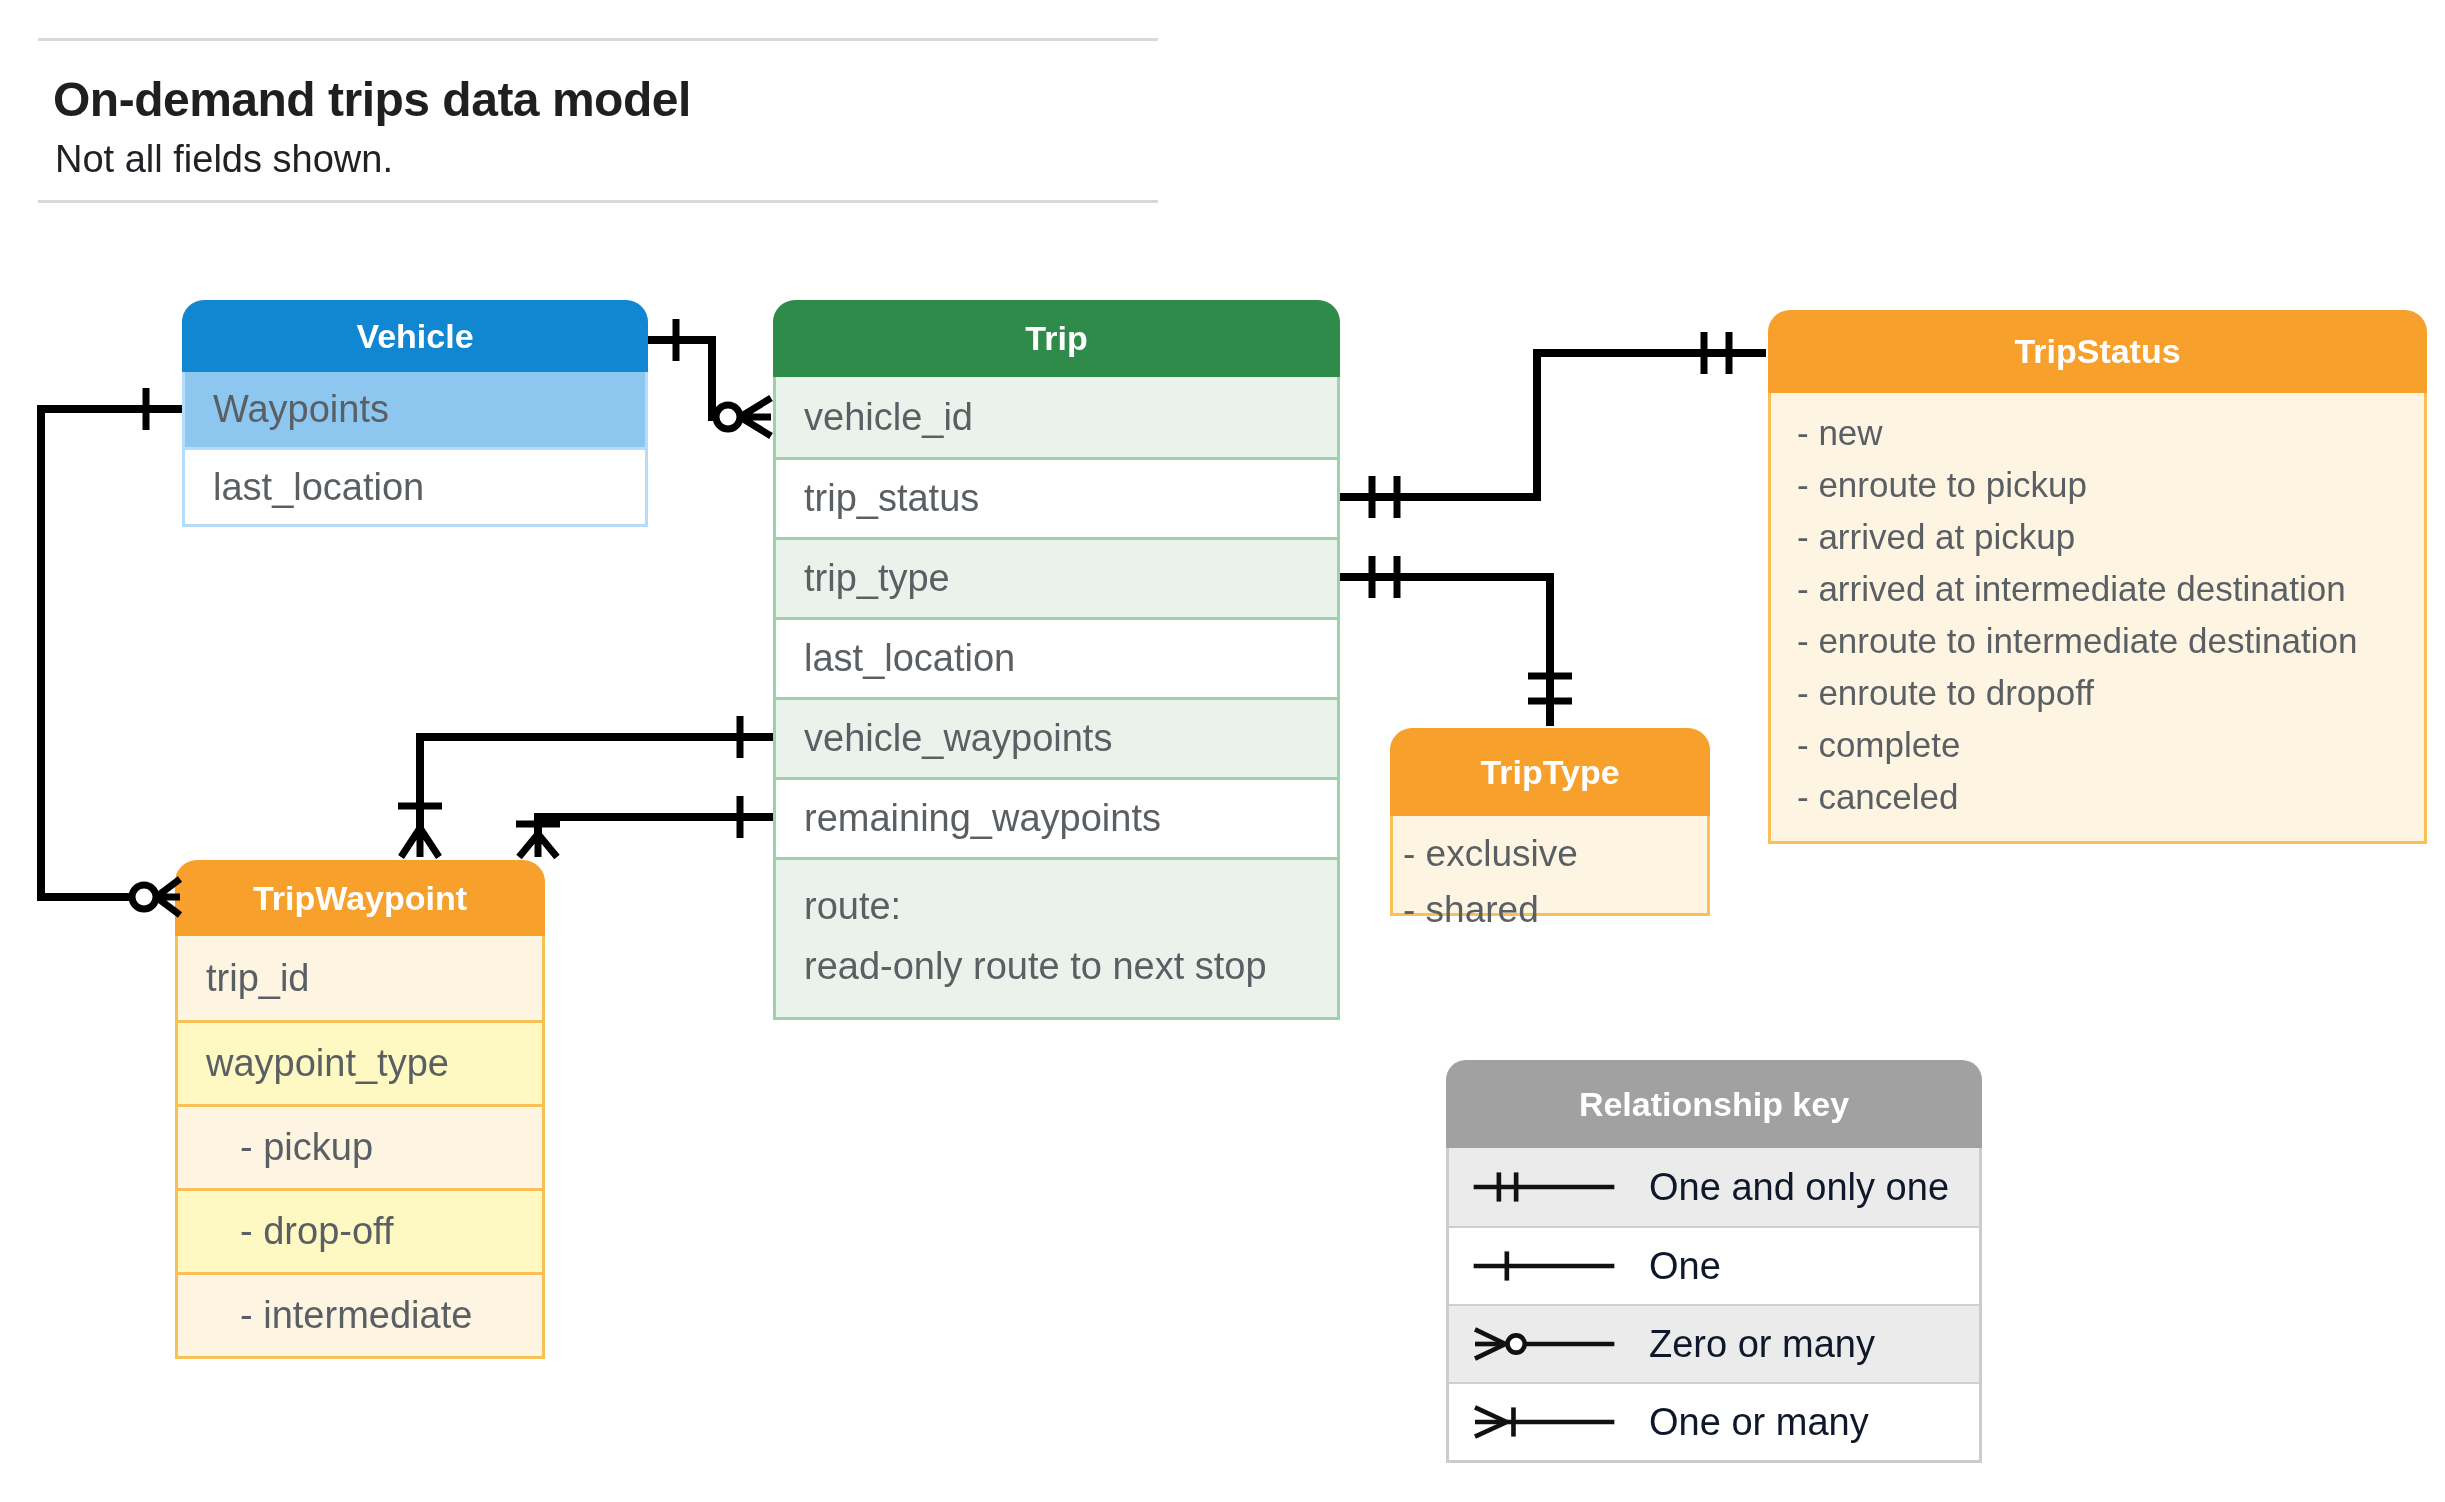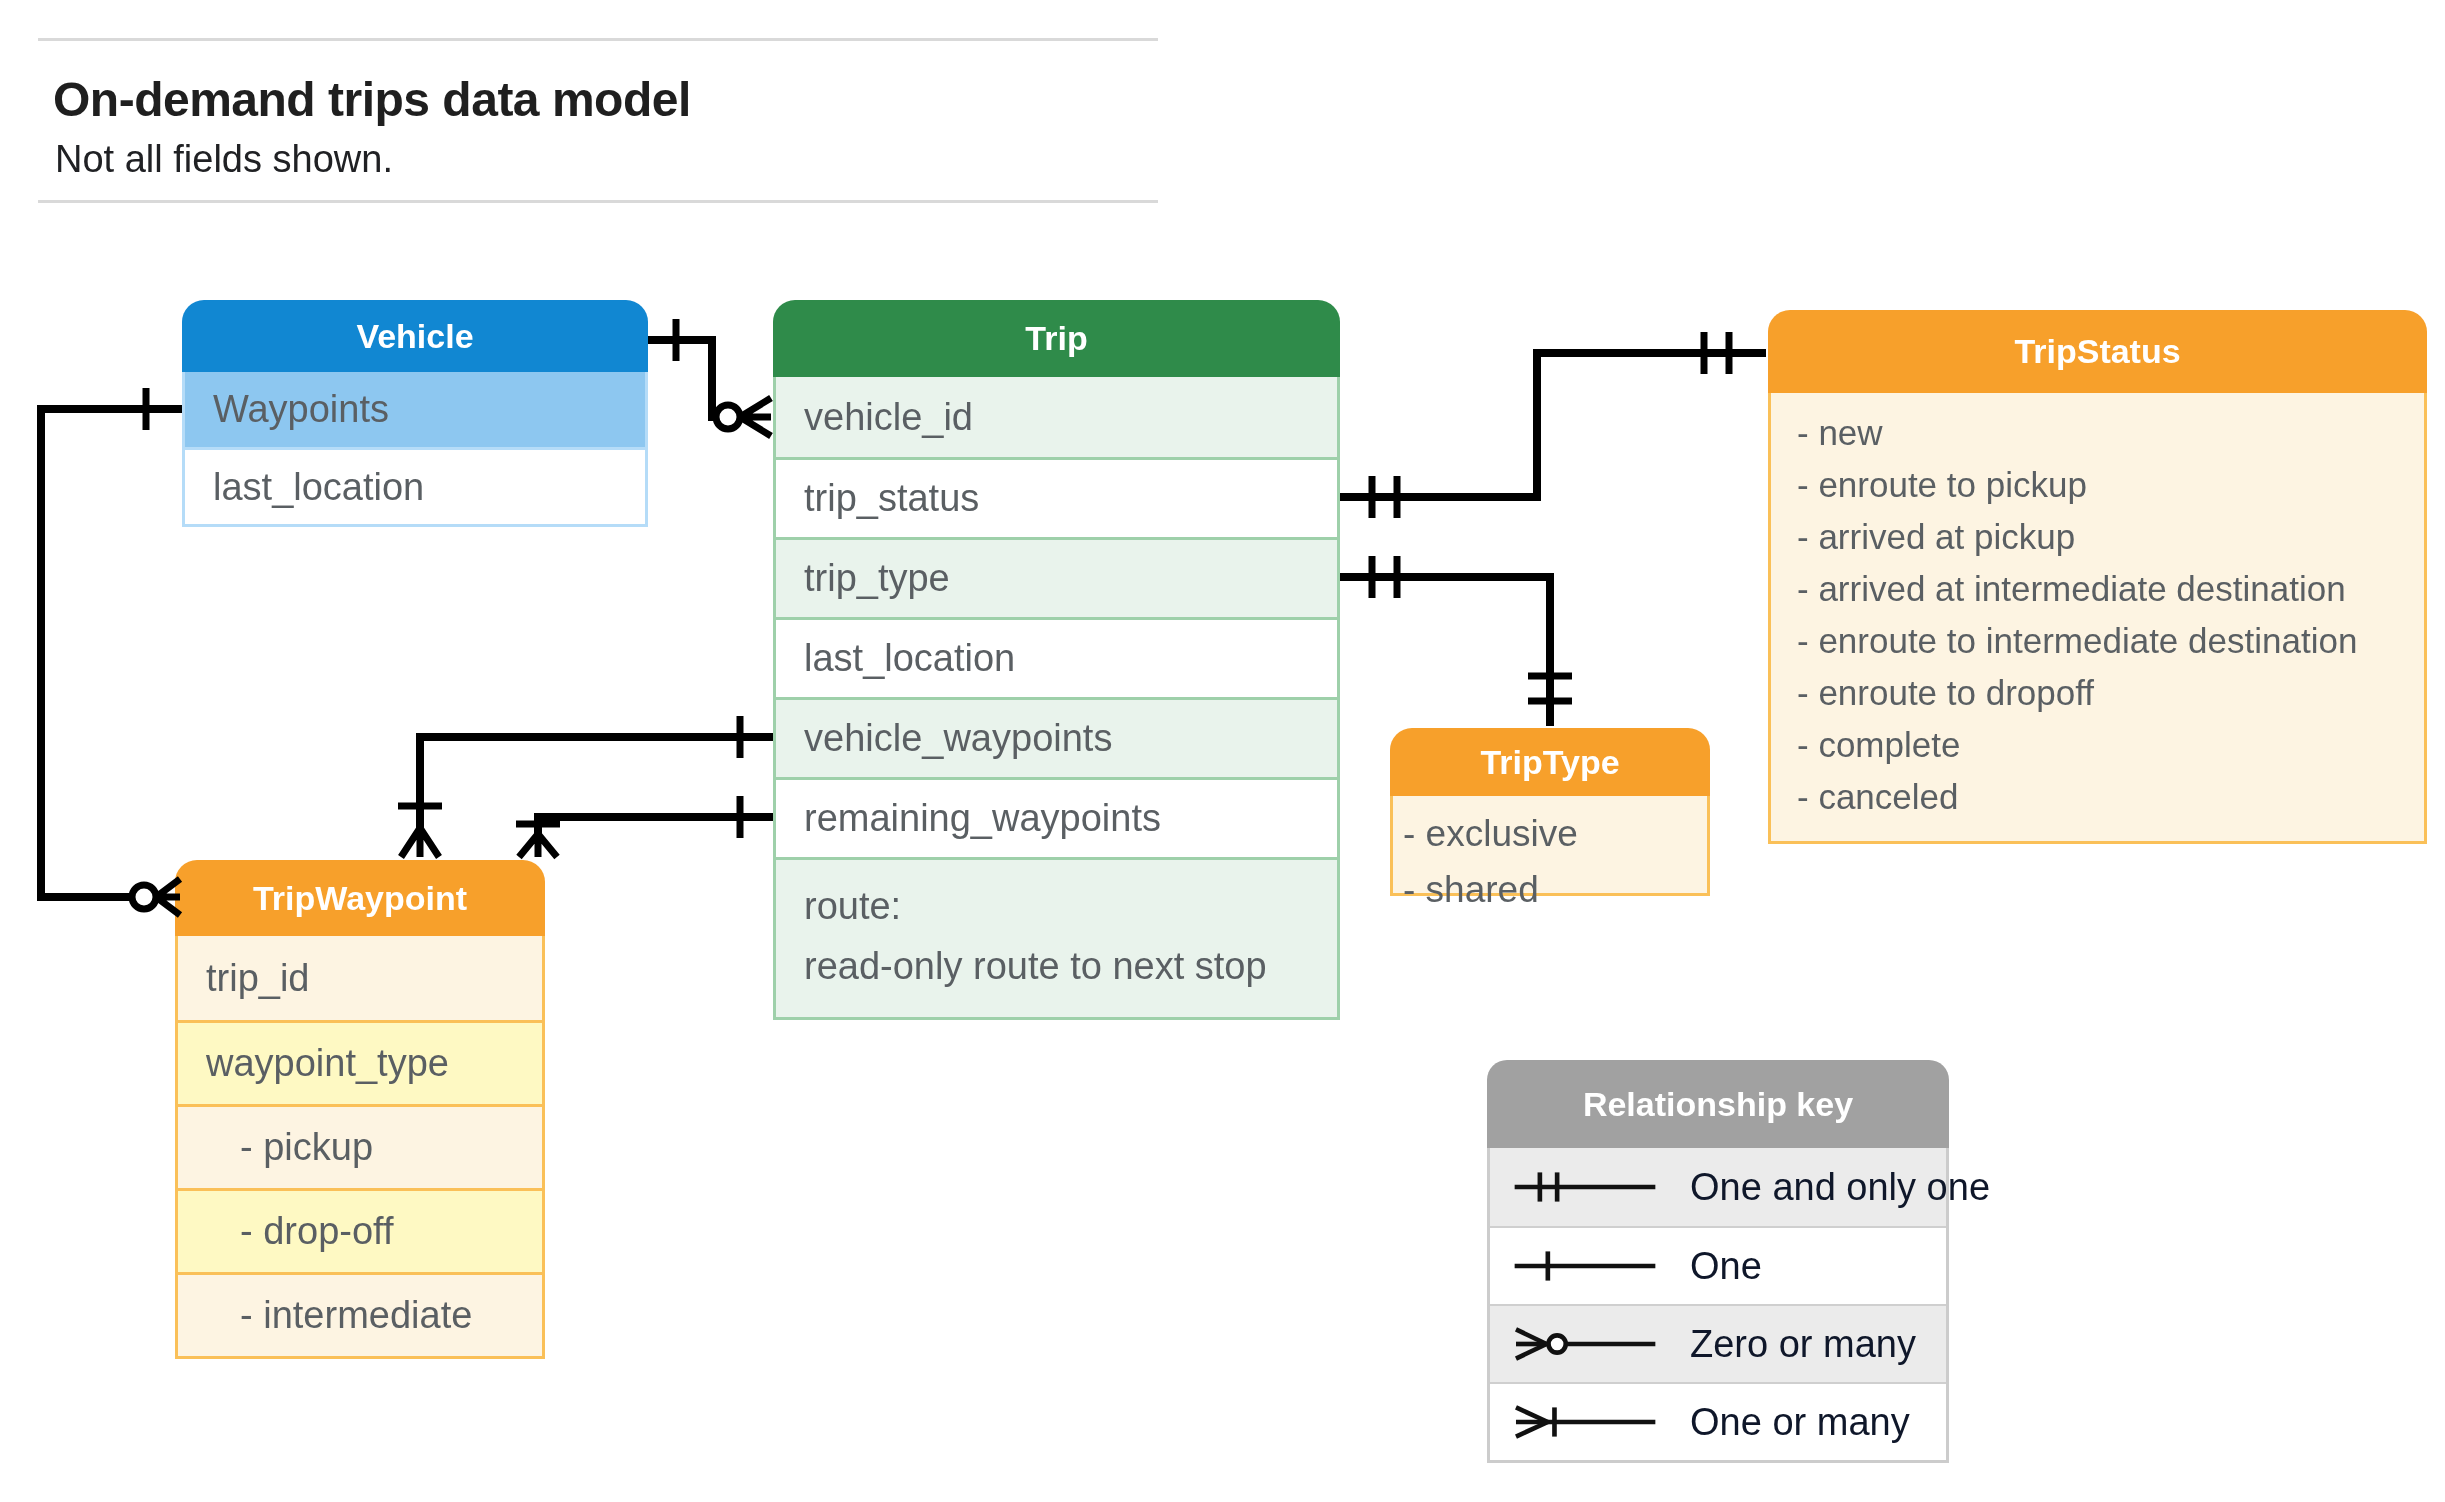--- a/index.html
+++ b/index.html
@@ -35,33 +35,33 @@
   .trip .row-route{display:block;height:160px;padding-top:16px;background:#e9f3ec;border-top:3px solid #9ed0aa;box-sizing:border-box;}
   .trip .row-route div{font-size:38px;color:#5a5f63;line-height:60px;padding-left:28px;}
 
   
   .tripstatus{left:1768px;top:310px;width:659px;}
   .tripstatus .ehead{height:83px;background:#f7a02b;}
   .tripstatus .ebody{height:451px;border-color:#fac058;background:#fdf4e2;padding:14px 20px 0 26px;}
   .enum-line{font-size:35px;color:#5a5f63;line-height:52px;white-space:nowrap;}
 
   .triptype{left:1390px;top:728px;width:320px;}
-  .triptype .ehead{height:68px;background:#f7a02b;}
+  .triptype .ehead{height:88px;background:#f7a02b;}
   .triptype .ebody{height:100px;border-color:#fac058;background:#fdf4e2;padding:10px 0 0 10px;}
   .triptype .enum-line{font-size:37px;line-height:56px;}
 
   .tripwaypoint{left:175px;top:860px;width:370px;}
   .tripwaypoint .ehead{height:76px;background:#f7a02b;}
   .tripwaypoint .ebody{border-color:#fac058;background:#fef9c3;}
   .tripwaypoint .row{height:84px;border-color:#fac058;}
   .tripwaypoint .row.shaded{background:#fdf4e2;}
   .tripwaypoint .row.value{padding-left:62px;}
 
   
-  .key{left:1487px;top:1060px;width:462px;}
+  .key{left:1446px;top:1060px;width:536px;}
   .key .ehead{height:88px;background:#a1a1a1;border-radius:20px 20px 0 0;}
   .key .ebody{border-color:#cccccc;background:#ffffff;}
   .key .krow{display:flex;align-items:center;height:78px;box-sizing:border-box;}
   .key .krow + .krow{border-top:2px solid #cfcfcf;}
   .key .krow.shaded{background:#ebebeb;}
   .key .ksym{width:146px;height:44px;margin-left:22px;flex:none;}
   .key .klabel{margin-left:32px;font-size:38px;color:#0f172a;white-space:nowrap;}
 
   .connectors{position:absolute;left:0;top:0;pointer-events:none;}
 </style>

